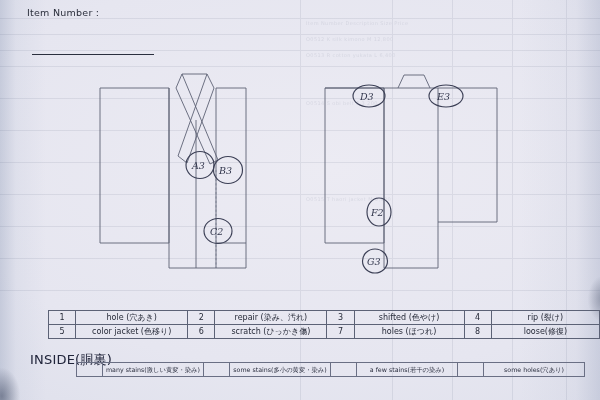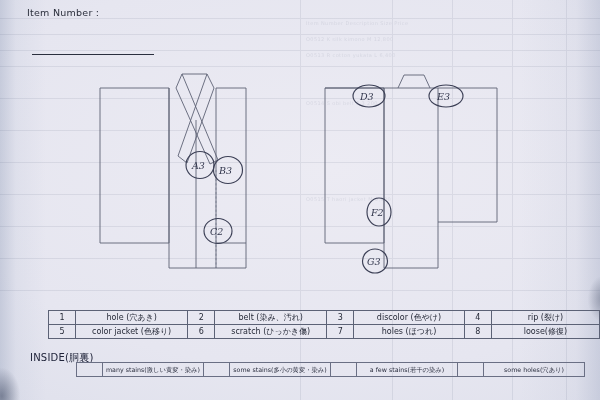--- a/index.html
+++ b/index.html
@@ -148,21 +148,21 @@
     text-align: center;
     white-space: nowrap;
     line-height: 13px;
   }
   .legend td.num { width: 22px; }
   .legend td.desc { width: 108px; }
 
   .inside-label {
     position: absolute;
     left: 30px; top: 351px;
-    font-size: 10px;
+    font-size: 13px;
     color: #20243a;
     letter-spacing: .2px;
     font-family: "DejaVu Sans", sans-serif;
   }
   .inside-table {
     position: absolute;
     left: 76px; top: 362px;
     border-collapse: collapse;
     font-family: "DejaVu Sans", sans-serif;
   }
@@ -288,23 +288,23 @@
       </g>
     </g>
   </svg>
 
   <table class="legend">
     <tbody>
       <tr>
         <td class="num">1</td>
         <td class="desc">hole (穴あき)</td>
         <td class="num">2</td>
-        <td class="desc">belt (染み、汚れ)</td>
+        <td class="desc">repair (染み、汚れ)</td>
         <td class="num">3</td>
-        <td class="desc">discolor (色やけ)</td>
+        <td class="desc">shifted (色やけ)</td>
         <td class="num">4</td>
         <td class="desc">rip (裂け)</td>
       </tr>
       <tr>
         <td class="num">5</td>
         <td class="desc">color jacket (色移り)</td>
         <td class="num">6</td>
         <td class="desc">scratch (ひっかき傷)</td>
         <td class="num">7</td>
         <td class="desc">holes (ほつれ)</td>

